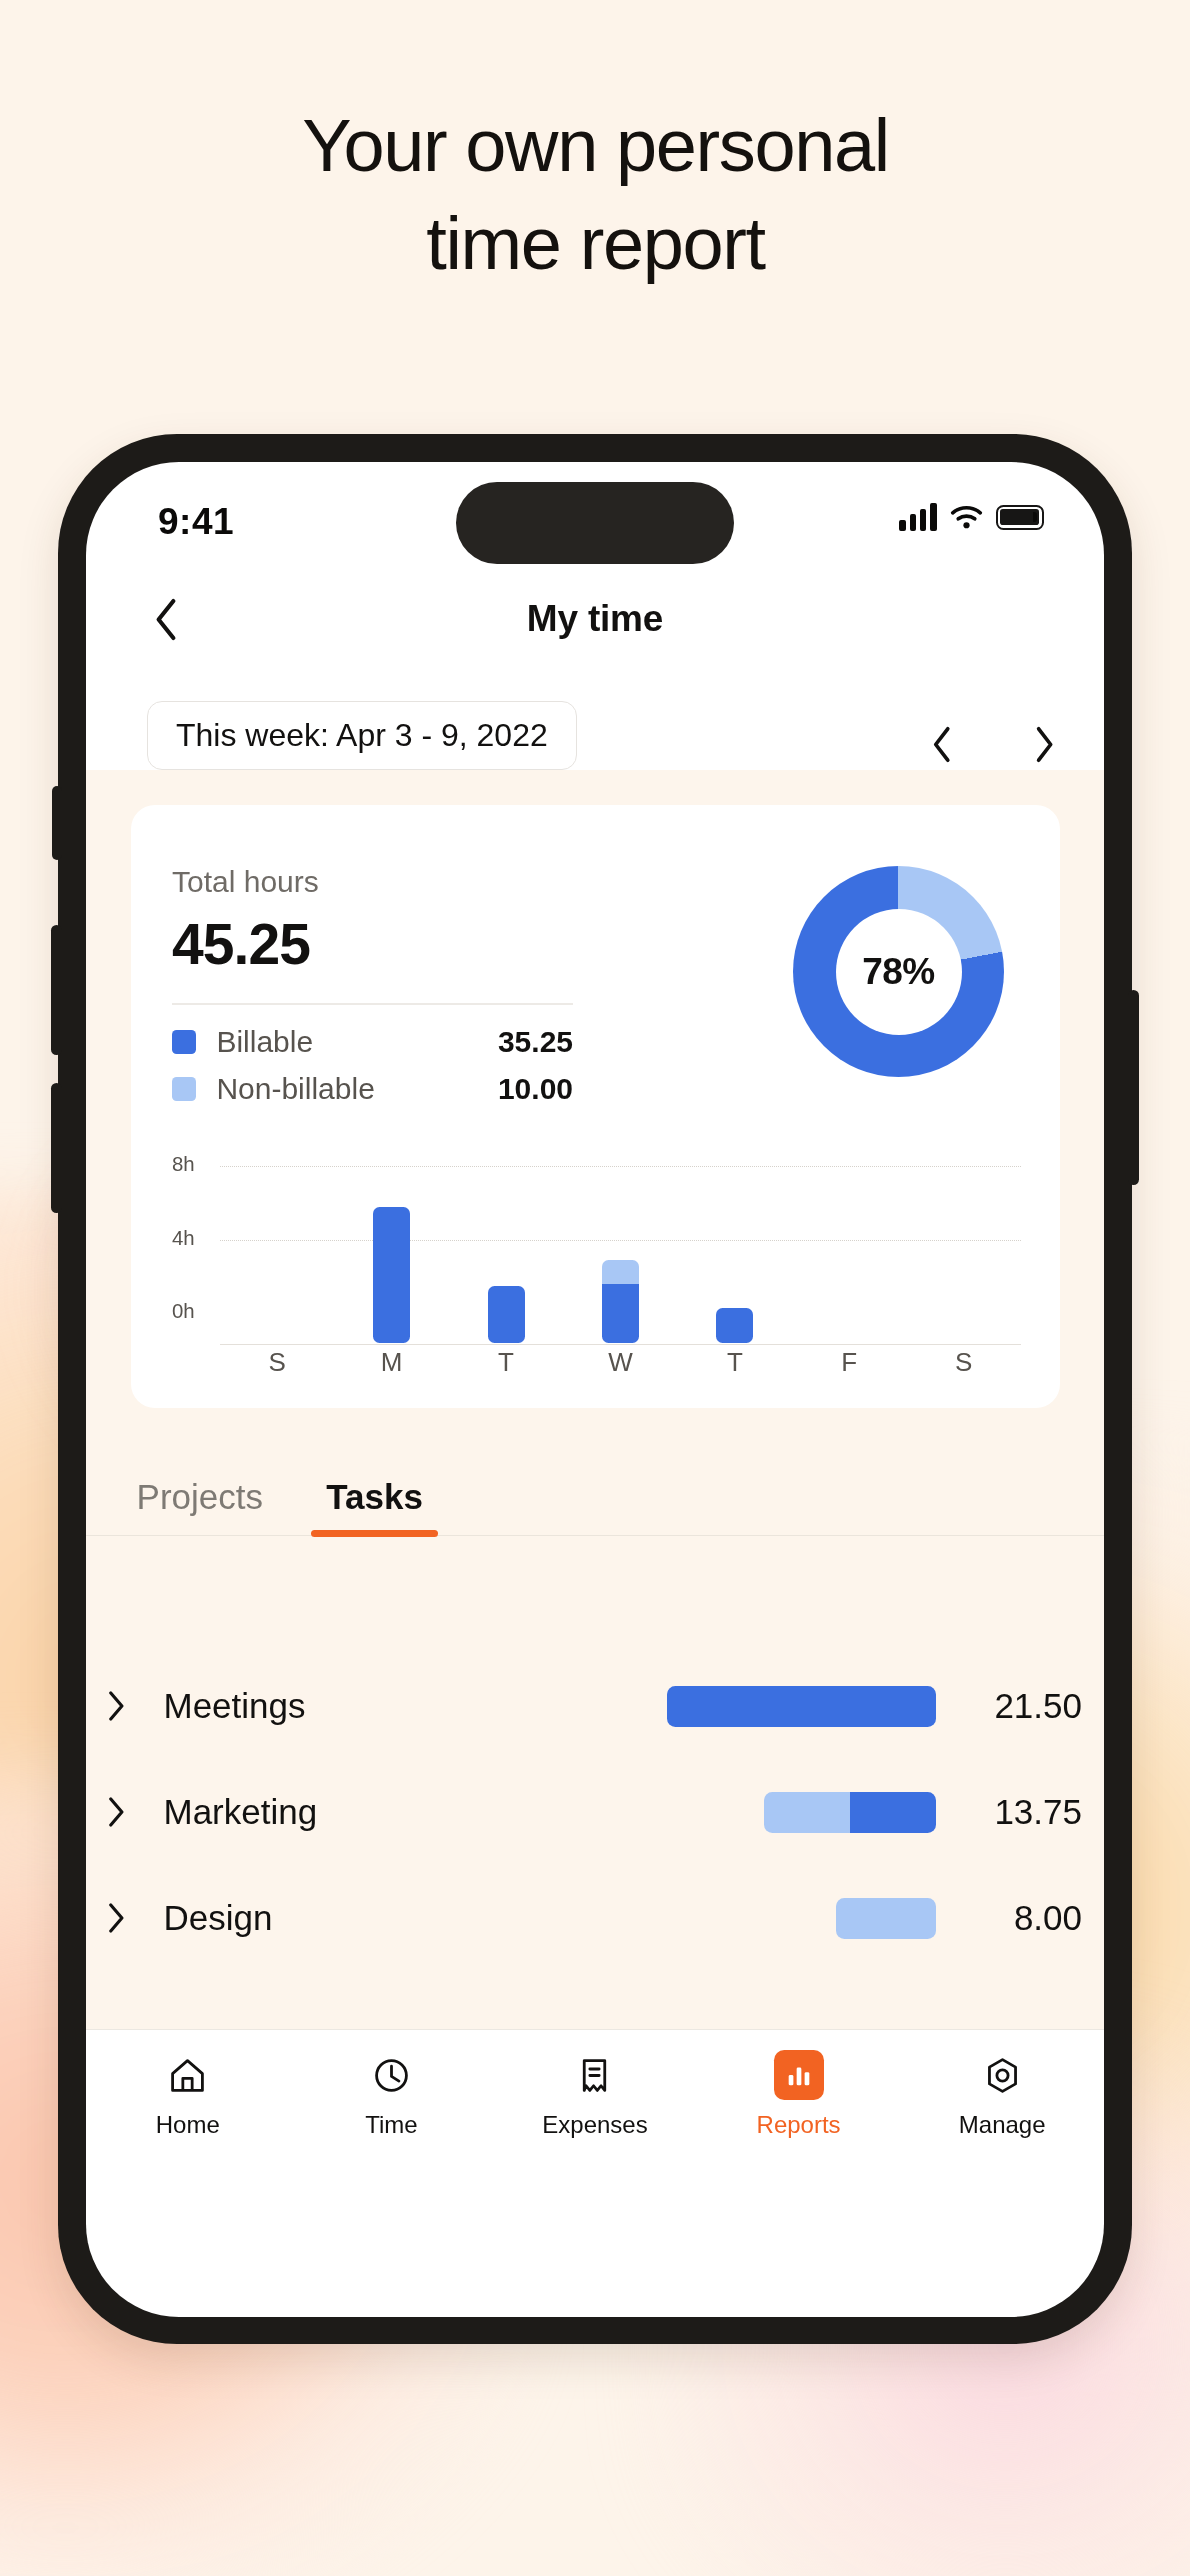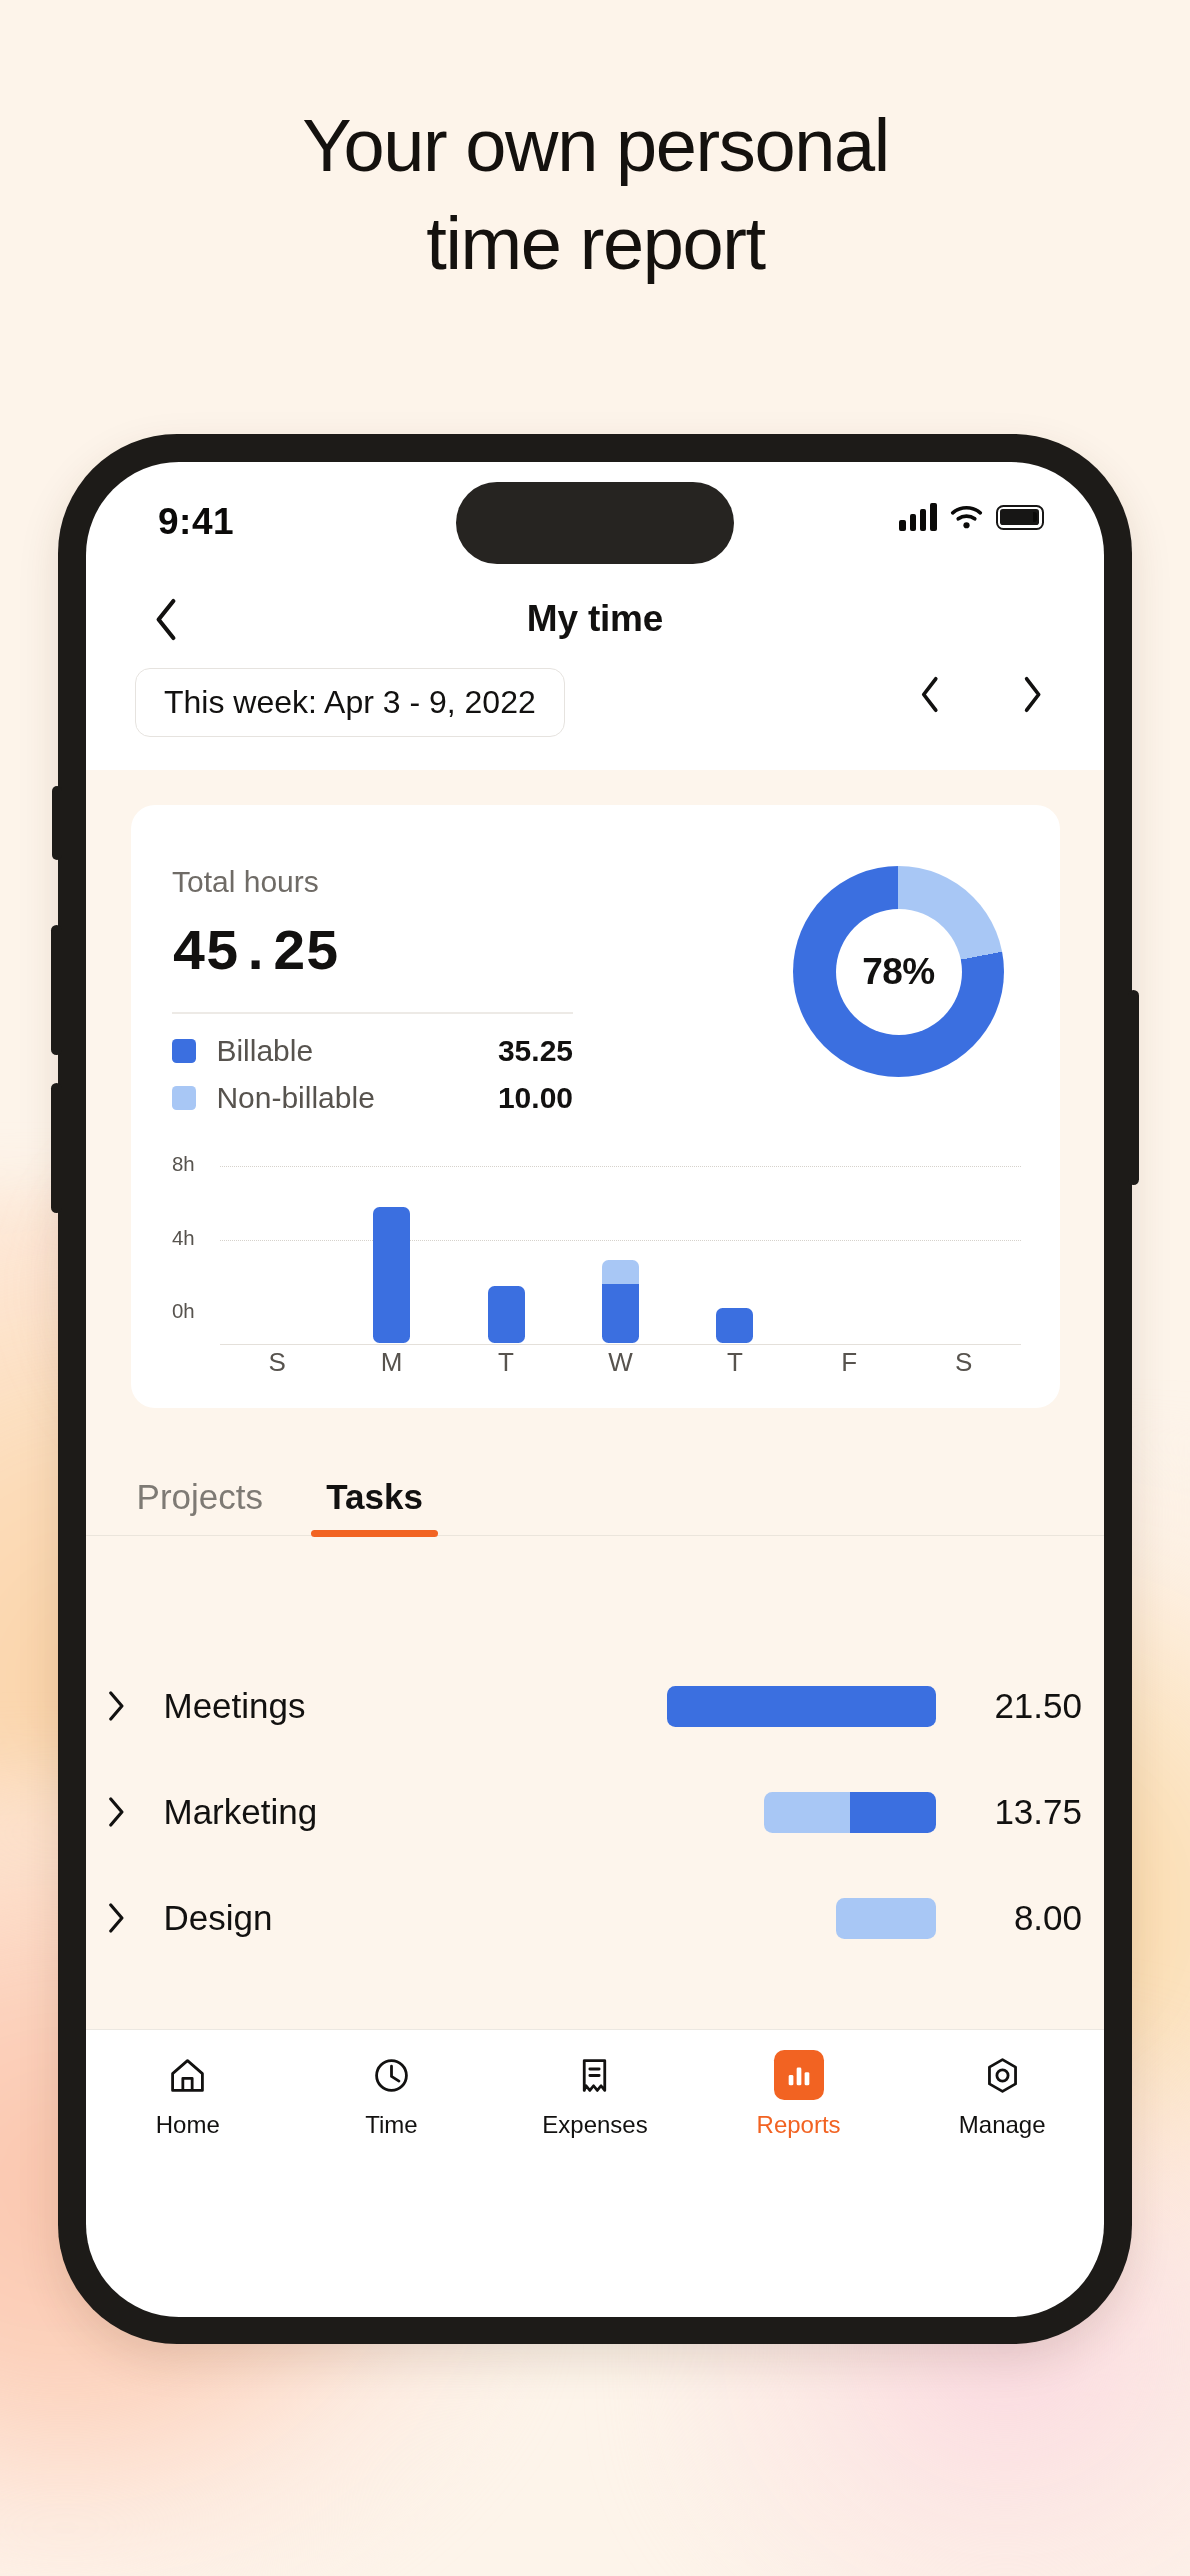--- a/index.html
+++ b/index.html
@@ -98,22 +98,22 @@
     display:flex; align-items:center; justify-content:center; background:#fff;
   }
   .nav-back {
     position:absolute; left:54px; top:50%; transform:translateY(-50%);
     width:52px; height:52px; display:flex; align-items:center; justify-content:center;
   }
   .nav-title { font-size:37px; font-weight:700; color:#121110; letter-spacing:-0.2px; }
 
   
   .weekbar {
-    position:absolute; left:4px; top:206px; width:1018px; height:102px;
-    display:flex; align-items:flex-start; background:#fff;
+    position:absolute; left:16px; top:206px; width:1018px; height:102px;
+    display:flex; align-items:flex-end; background:#fff;
   }
   .week-chip {
     margin-left:45px; height:69px; padding:0 28px;
     border:1.9px solid #E6E3DF; border-radius:15px;
     display:flex; align-items:center; background:#fff;
     font-size:32px; color:#121110; font-weight:400;
   }
   .week-navs { position:absolute; right:50px; display:flex; align-items:center; gap:50px; }
   .wnav { width:52px; height:52px; display:flex; align-items:center; justify-content:center; }
 
@@ -123,21 +123,21 @@
     background:#FDF5EC;
   }
 
   .card {
     position:absolute; left:45px; top:35px;
     width:929px; height:603px;
     background:#fff; border-radius:24px;
     padding:60px 41px 0 41px;
   }
   .total-label { font-size:30px; color:#6F6B66; }
-  .total-value { font-size:57px; font-weight:700; color:#121110; margin-top:23px; letter-spacing:-0.9px;font-family:Liberation Mono, monospace; }
+  .total-value { font-size:57px; font-weight:700; color:#121110; margin-top:12px; letter-spacing:-0.9px; }
   .hr { height:1.9px; background:#EDEAE6; margin:26px 0 20.4px 0; width:401px; }
   .legend-row { display:flex; align-items:center; width:401px; margin-bottom:13px; }
   .sw { width:24px; height:24px; border-radius:4.6px; margin-right:20.4px; flex:0 0 auto; }
   .lg-name { font-size:30px; color:#57534E; flex:1; }
   .lg-val { font-size:30px; font-weight:700; color:#121110; }
 
   .donut { position:absolute; right:56px; top:61px; width:211px; height:211px; }
   .donut .hole {
     position:absolute; left:50%; top:50%; transform:translate(-50%,-50%);
     width:126px; height:126px; background:#fff; border-radius:50%;

